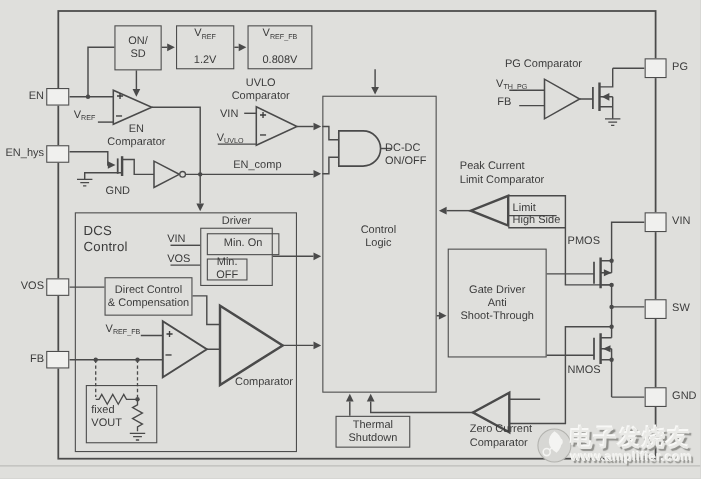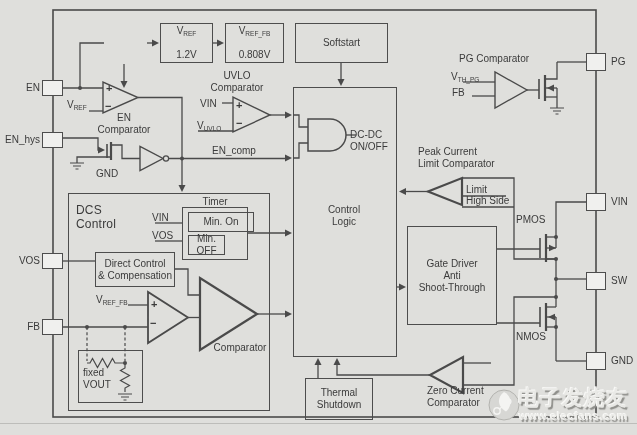--- a/index.html
+++ b/index.html
@@ -197,34 +197,35 @@
 
   <div class="lbl r" style="left:10px;top:82px;width:30px">EN</div>
   <div class="lbl r" style="left:0px;top:134px;width:40px">EN_hys</div>
   <div class="lbl r" style="left:10px;top:255px;width:30px">VOS</div>
   <div class="lbl r" style="left:10px;top:321px;width:30px">FB</div>
   <div class="lbl" style="left:611px;top:56px">PG</div>
   <div class="lbl" style="left:611px;top:196px">VIN</div>
   <div class="lbl" style="left:611px;top:275px">SW</div>
   <div class="lbl" style="left:611px;top:355px">GND</div>
 
+  <div class="bx" style="left:104px;top:23px;width:43px;height:41px">
+    <div>ON/
+SD</div>
+  </div>
   <div class="bx" style="left:160px;top:23px;width:53px;height:40px">
     <div>
       <div><span>V</span><sub>REF</sub></div>
       <div>1.2V</div>
     </div>
   </div>
   <div class="bx" style="left:225px;top:23px;width:59px;height:40px">
     <div>
       <div><span>V</span><sub>REF_FB</sub></div>
       <div>0.808V</div>
     </div>
-  </div>
-  <div class="bx" style="left:295px;top:23px;width:93px;height:40px">
-    <div>Softstart</div>
   </div>
 
   <div class="pm" style="left:106px;top:82px">+</div>
   <div class="pm" style="left:105px;top:100px">−</div>
   <div class="lbl" style="left:67px;top:99px"><span>V</span><sub>REF</sub></div>
   <div class="lbl c" style="left:92px;top:112px;width:64px">EN
 Comparator</div>
   <div class="lbl" style="left:96px;top:168px">GND</div>
   <div class="lbl" style="left:212px;top:145px">EN_comp</div>
 
@@ -251,32 +252,32 @@
   <div class="lbl s95" style="left:466px;top:195px">High Side</div>
 
   <div class="bx" style="left:407px;top:226px;width:90px;height:99px">
     <div>Gate Driver
 Anti
 Shoot-Through</div>
   </div>
   <div class="lbl" style="left:516px;top:214px">PMOS</div>
   <div class="lbl" style="left:516px;top:331px">NMOS</div>
 
-  <div class="bx" style="left:305px;top:378px;width:68px;height:42px">
+  <div class="bx" style="left:305px;top:378px;width:68px;height:29px">
     <div>Thermal
 Shutdown</div>
   </div>
   <div class="lbl" style="left:427px;top:385px;width:64px">Zero Current
 Comparator</div>
 
   <div class="bx" style="left:68px;top:193px;width:202px;height:218px"></div>
   <div class="lbl dcs-t" style="left:76px;top:203px;width:70px">DCS
 Control</div>
 
-  <div class="lbl c" style="left:188px;top:196px;width:54px">Timer</div>
+  <div class="lbl c" style="left:188px;top:196px;width:54px">Driver</div>
   <div class="bx thin" style="left:182px;top:207px;width:66px;height:53px"></div>
   <div class="bx thin" style="left:188px;top:212px;width:66px;height:20px">
     <div class="s95">Min. On</div>
   </div>
   <div class="bx thin" style="left:188px;top:235px;width:37px;height:20px">
     <div class="s95">Min. OFF</div>
   </div>
   <div class="lbl" style="left:152px;top:212px">VIN</div>
   <div class="lbl" style="left:152px;top:230px">VOS</div>
 
@@ -288,15 +289,15 @@
   <div class="lbl" style="left:96px;top:294px"><span>V</span><sub>REF_FB</sub></div>
   <div class="pm" style="left:151px;top:298px">+</div>
   <div class="pm" style="left:150px;top:317px">−</div>
   <div class="lbl c" style="left:208px;top:342px;width:64px">Comparator</div>
 
   <div class="bx thin" style="left:78px;top:350px;width:65px;height:53px"></div>
   <div class="lbl" style="left:83px;top:367px;width:38px">fixed
 VOUT</div>
 
   <div class="wm-brand" style="left:518px;top:384px">电子发烧友</div>
-  <div class="wm-url" style="left:519px;top:410px">www.elecfans.com</div>
+  <div class="wm-url" style="left:519px;top:410px">www.amplifier.com</div>
 
 </div>
 
 </body></html>

